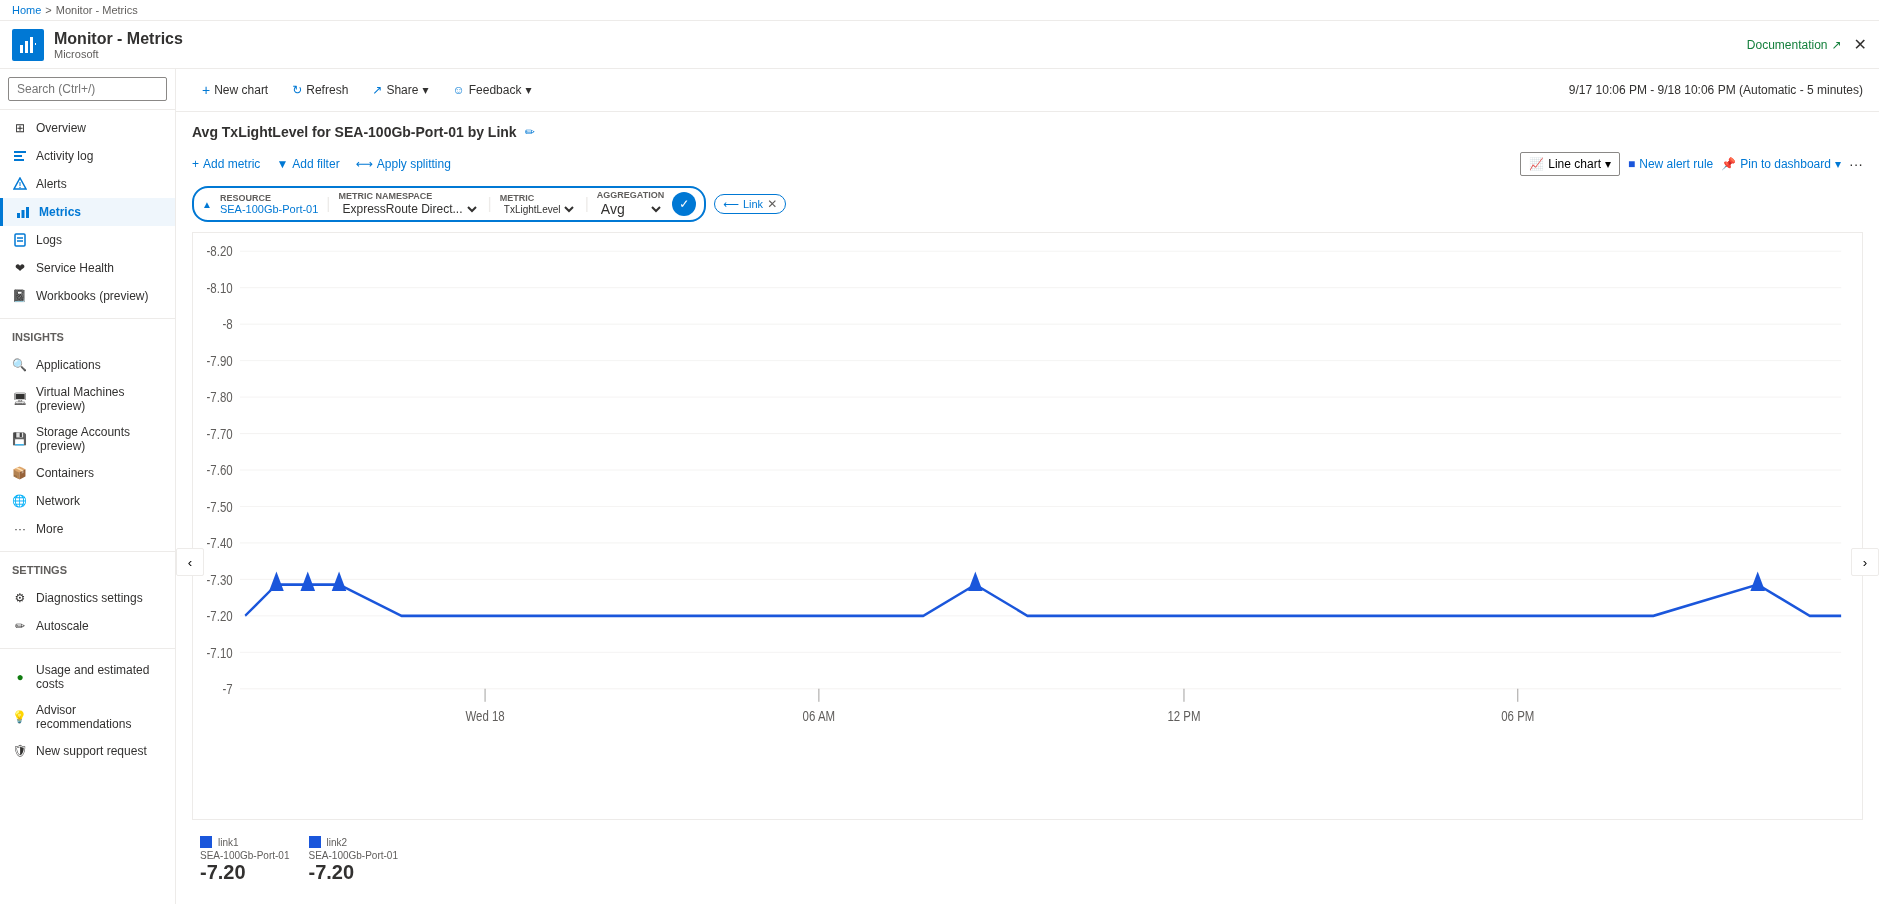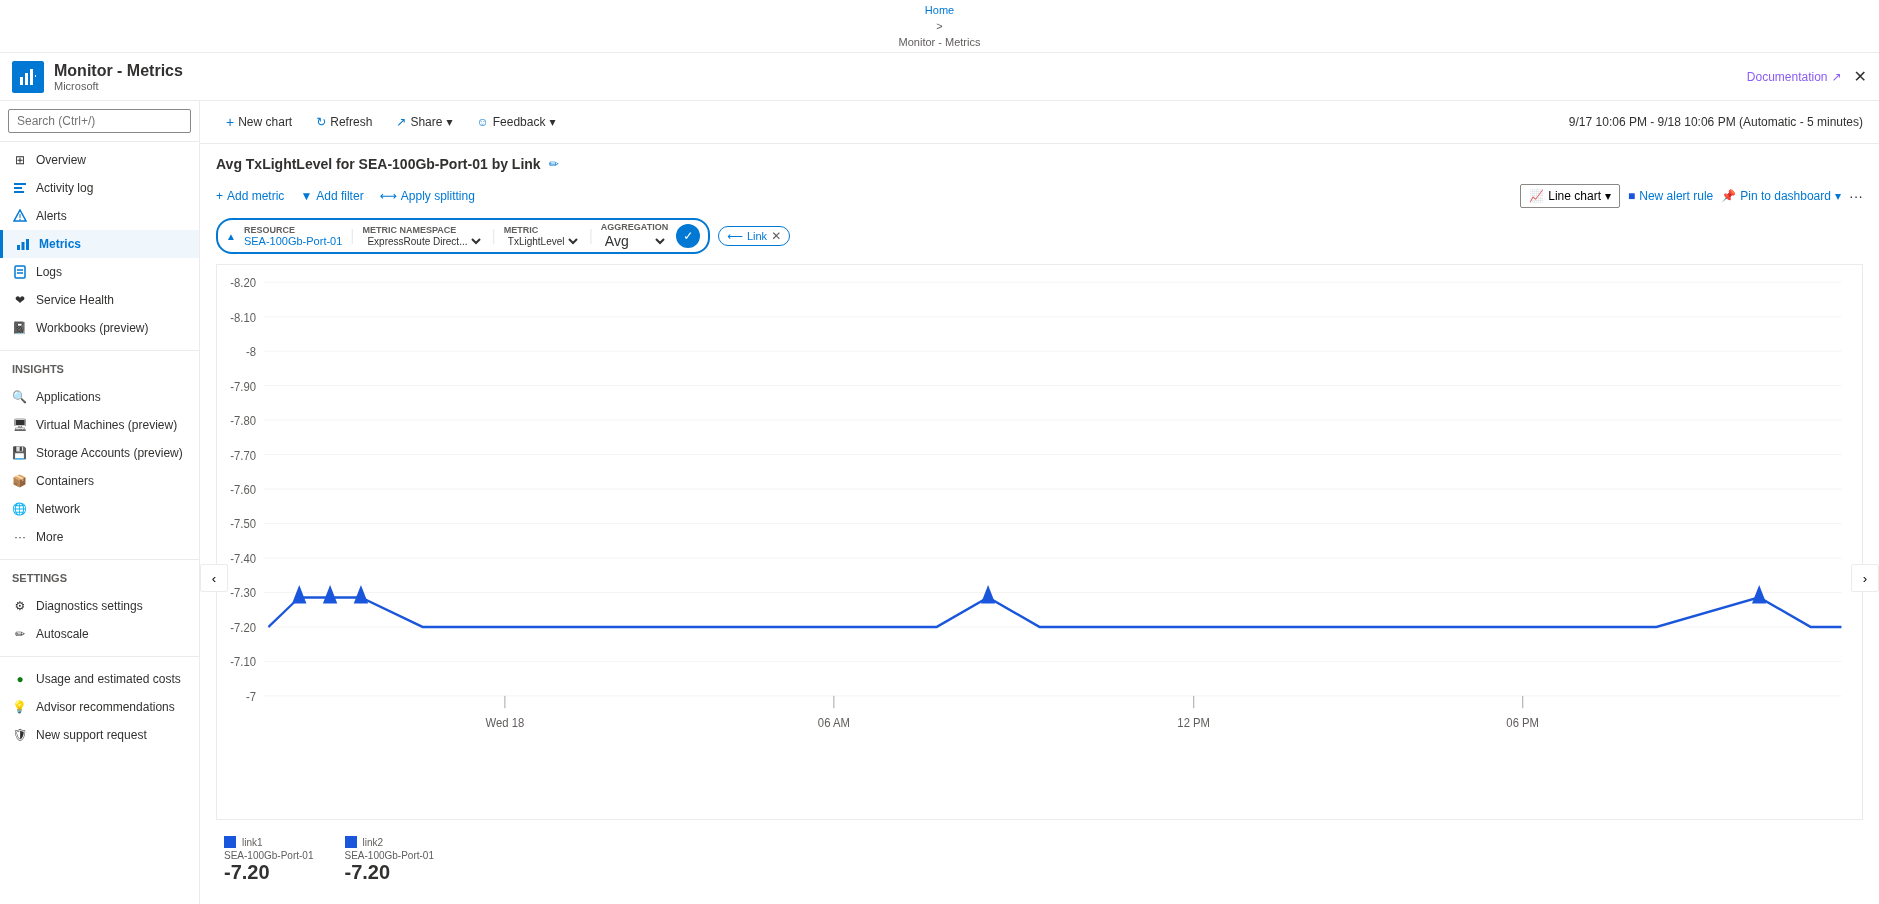--- a/index.html
+++ b/index.html
@@ -1,37 +1,37 @@
 <!DOCTYPE html>
 <html><head>
   <meta charset="utf-8">
   <style>
     * { box-sizing: border-box; margin: 0; padding: 0; }
     body { font-family: 'Segoe UI', Arial, sans-serif; font-size: 12px; background: #f3f2f1; color: #323130; display: flex; flex-direction: column; height: 100vh; overflow: hidden; }
 
     
-    .breadcrumb { background: #fff; padding: 4px 12px; font-size: 11px; color: #605e5c; border-bottom: 1px solid #edebe9; display: flex; align-items: center; gap: 4px; flex-direction: column; }
+    .breadcrumb { background: #fff; padding: 4px 12px; font-size: 11px; color: #605e5c; border-bottom: 1px solid #edebe9; display: flex; align-items: center; gap: 4px; }
     .breadcrumb a { color: #0078d4; text-decoration: none; }
 
     
     .app-header { background: #fff; border-bottom: 1px solid #edebe9; display: flex; align-items: center; padding: 0 12px; height: 48px; }
     .app-icon { width: 32px; height: 32px; background: #0078d4; display: flex; align-items: center; justify-content: center; margin-right: 10px; border-radius: 2px; }
     .app-icon svg { fill: white; }
     .app-title-block {}
     .app-title { font-size: 16px; font-weight: 600; color: #323130; }
     .app-subtitle { font-size: 11px; color: #605e5c; }
     .header-right { margin-left: auto; display: flex; align-items: center; gap: 12px; }
-    .doc-link { color: #8b5cf6; font-size: 12px; text-decoration: none; display: flex; align-items: center; gap: 4px; }
+    .doc-link { color: #15803d; font-size: 12px; text-decoration: none; display: flex; align-items: center; gap: 4px; }
     .close-btn { background: none; border: none; cursor: pointer; color: #323130; font-size: 16px; }
 
     
     .main-layout { display: flex; flex: 1; overflow: hidden; }
 
     
-    .sidebar { width: 200px; background: #fff; border-right: 1px solid #edebe9; overflow-y: auto; display: flex; flex-direction: column; }
+    .sidebar { width: 176px; background: #fff; border-right: 1px solid #edebe9; overflow-y: auto; display: flex; flex-direction: column; }
     .sidebar-search { padding: 8px; border-bottom: 1px solid #edebe9; }
     .sidebar-search input { width: 100%; border: 1px solid #8a8886; padding: 4px 8px; font-size: 12px; border-radius: 2px; }
     .sidebar-section { padding: 4px 0; }
     .sidebar-item { display: flex; align-items: center; gap: 8px; padding: 6px 12px; cursor: pointer; color: #323130; font-size: 12px; }
     .sidebar-item.active { background: #eff6fc; color: #0078d4; font-weight: 600; border-left: 3px solid #0078d4; }
     .sidebar-item .icon { width: 16px; height: 16px; display: flex; align-items: center; justify-content: center; flex-shrink: 0; }
     .sidebar-section-header { padding: 8px 12px 4px; font-size: 11px; font-weight: 600; color: #605e5c; text-transform: uppercase; }
     .sidebar-divider { height: 1px; background: #edebe9; margin: 4px 0; }
 
     
@@ -68,21 +68,21 @@
     .filter-tag { display: flex; align-items: center; gap: 4px; border: 1px solid #0078d4; border-radius: 12px; padding: 2px 8px; font-size: 11px; color: #0078d4; background: #fff; }
     .filter-tag-remove { cursor: pointer; font-size: 12px; color: #605e5c; }
 
     
     .chart-container { flex: 1; position: relative; border: 1px solid #edebe9; }
     .chart-nav-left { position: absolute; left: -16px; top: 50%; transform: translateY(-50%); background: #fff; border: 1px solid #edebe9; width: 28px; height: 28px; display: flex; align-items: center; justify-content: center; cursor: pointer; border-radius: 2px; z-index: 2; }
     .chart-nav-right { position: absolute; right: -16px; top: 50%; transform: translateY(-50%); background: #fff; border: 1px solid #edebe9; width: 28px; height: 28px; display: flex; align-items: center; justify-content: center; cursor: pointer; border-radius: 2px; z-index: 2; }
     svg.chart-svg { width: 100%; height: 100%; }
 
     
-    .legend { display: flex; gap: 31px; margin-top: 8px; padding: 8px; }
+    .legend { display: flex; gap: 19px; margin-top: 8px; padding: 8px; }
     .legend-item { display: flex; flex-direction: column; }
     .legend-header { display: flex; align-items: center; gap: 6px; margin-bottom: 2px; }
     .legend-color { width: 12px; height: 12px; background: #1a56db; }
     .legend-name { font-size: 10px; color: #605e5c; }
     .legend-resource { font-size: 10px; color: #605e5c; }
     .legend-value { font-size: 20px; font-weight: 700; color: #323130; }
   </style>
 </head>
 <body>
 
@@ -305,21 +305,21 @@
         <div class="resource-selector">
           <span class="resource-icon">▲</span>
           <div class="resource-fields">
             <div class="resource-field">
               <span class="resource-field-label">RESOURCE</span>
               <span class="resource-field-value">SEA-100Gb-Port-01</span>
             </div>
             <span class="field-sep">|</span>
             <div class="resource-field">
               <span class="resource-field-label">METRIC NAMESPACE</span>
-              <select style="border:none;font-size:10px;color:#323130;background:none;cursor:pointer;outline:none;text-align:right;">
+              <select style="border:none;font-size:12px;color:#323130;background:none;cursor:pointer;outline:none;">
                 <option>ExpressRoute Direct...</option>
               </select>
             </div>
             <span class="field-sep">|</span>
             <div class="resource-field">
               <span class="resource-field-label">METRIC</span>
               <select style="border:none;font-size:10px;color:#323130;background:none;cursor:pointer;outline:none;text-align:center;">
                 <option>TxLightLevel</option>
               </select>
             </div>

